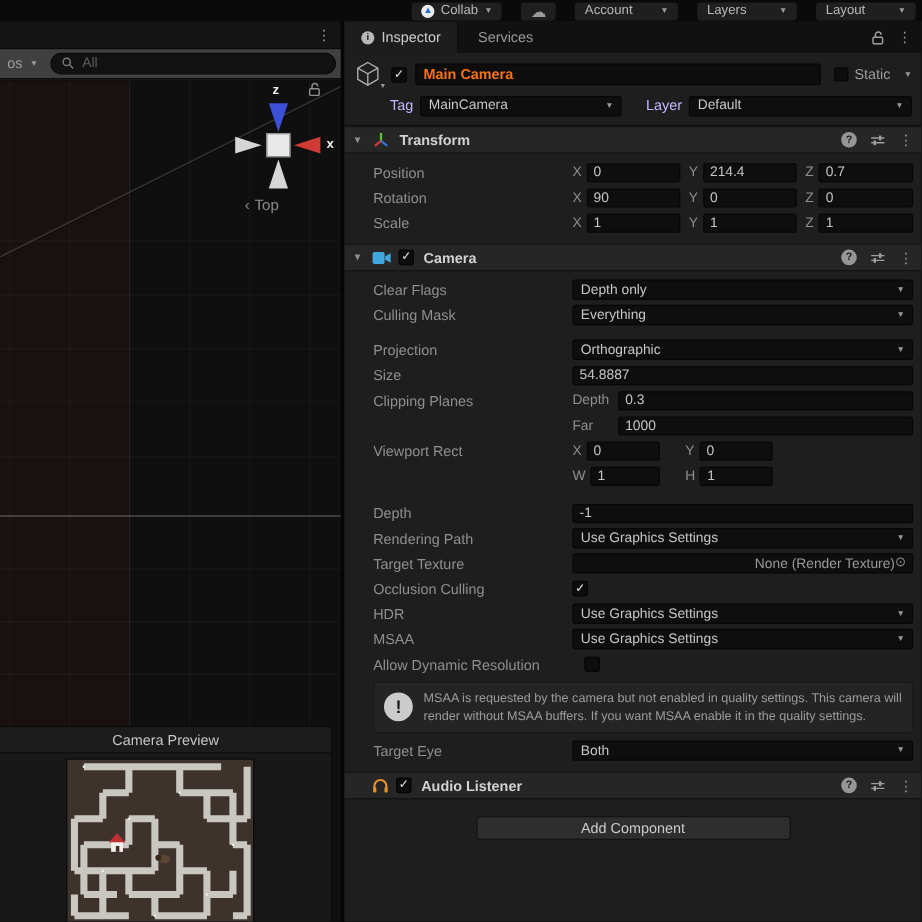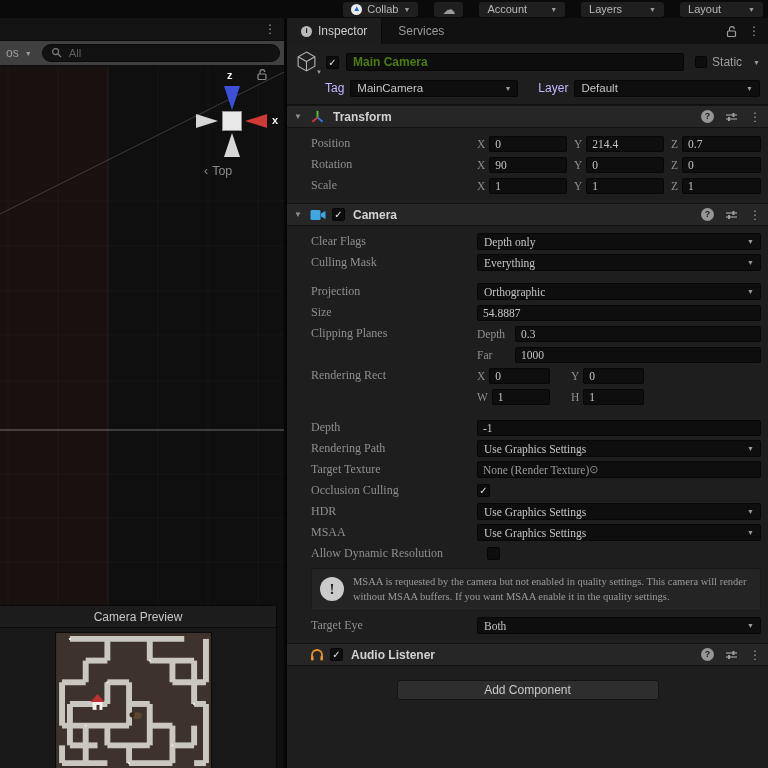--- a/index.html
+++ b/index.html
@@ -71,52 +71,52 @@
   .insp-tab-icons { margin-left:auto; display:flex; align-items:center; gap:10px; padding-right:8px; }
 
   .go-header { padding:8px 8px 6px 8px; border-bottom:1px solid #101010; }
   .go-row1 { display:flex; align-items:center; gap:7px; height:20px; }
   .go-row2 { display:flex; align-items:center; gap:6px; height:20px; margin-top:6px; padding-left:30px; }
   .cube-wrap { position:relative; width:24px; height:24px; flex:none; }
   .cube-caret { position:absolute; right:-3px; bottom:-1px; font-size:6px; color:#9a9a9a; }
   .checkbox { width:13px; height:13px; background:#0d0d0d; border:1px solid #060606; border-radius:2px;
     color:#e6e6e6; font-size:10px; line-height:11px; text-align:center; flex:none; }
   .name-field { flex:1; height:18px; background:#0d0d0d; border:1px solid #060606; border-radius:2px;
-    color:#4d7c0f; font-size:12px; display:flex; align-items:center; padding:0 6px; font-weight:bold; }
+    color:#f97316; font-size:12px; display:flex; align-items:center; padding:0 6px; font-weight:bold; }
   .static-grp { display:flex; align-items:center; gap:5px; margin-left:4px; color:#9c9c9c; font-size:12px; }
   .mini-label { color:#c4b5fd; font-size:12px; flex:none; }
   .dropdown { height:17px; background:#0e0e0e; border:1px solid #070707; border-radius:2px;
     display:flex; align-items:center; justify-content:space-between; padding:0 6px; color:#c6c6c6; font-size:11.5px; }
   .dd-tag { width:168px; flex:none; }
   .dd-layer { flex:1; margin-right:0px;text-align:right; }
   .caret { font-size:7px; color:#9a9a9a; margin-left:6px; }
 
   .comp-header { height:23px; background:#262626; border-top:1px solid #141414; border-bottom:1px solid #121212;
     display:flex; align-items:center; gap:6px; padding:0 7px; }
   .fold { font-size:8px; color:#8f8f8f; width:10px; flex:none; }
   .comp-title { font-size:12px; font-weight:bold; color:#d2d2d2; margin-left:2px; }
   .hdr-icons { margin-left:auto; display:flex; align-items:center; gap:11px; }
   .help-ico { width:13px; height:13px; border-radius:50%; background:#969696; color:#1d1d1d;
     font-size:9px; font-weight:bold; display:flex; align-items:center; justify-content:center; line-height:1; }
 
-  .comp-body { padding:5px 0 7px 0;font-family:Liberation Serif, serif; }
+  .comp-body { padding:5px 0 7px 0; }
   .row { display:flex; align-items:center; height:21px; padding-left:24px; padding-right:7px; }
   .lbl { width:166px; flex:none; font-size:12px; color:#8f8f8f; white-space:nowrap; overflow:hidden; }
   .val { flex:1; display:flex; align-items:center; min-width:0; }
   .field { height:16px; background:#0e0e0e; border:1px solid #070707; border-radius:2px;
     display:flex; align-items:center; padding:0 5px; color:#c6c6c6; font-size:11.5px; flex:1; min-width:0; }
   .triple { display:flex; flex:1; gap:7px; }
   .tf { display:flex; align-items:center; flex:1; min-width:0; }
   .axis { font-size:11.5px; color:#8f8f8f; margin-right:4px; flex:none; }
   .sub { width:38px; flex:none; font-size:11.5px; color:#8f8f8f; }
   .vf { width:73px; flex:none; margin-right:21px; }
   .vf .field { flex:1; }
   .spacer8 { height:8px; } .spacer10 { height:10px; }
   .objfield { flex:1; height:17px; background:#0e0e0e; border:1px solid #070707; border-radius:2px;
-    display:flex; align-items:center; justify-content:flex-start; padding:0 5px; color:#9a9a9a; font-size:11.5px; }
+    display:flex; align-items:center; justify-content:flex-end; padding:0 5px; color:#9a9a9a; font-size:11.5px; }
   .picker { color:#8f8f8f; font-size:11px; line-height:1; }
 
   .warnbox { margin:4px 7px 4px 24px; background:#242424; border:1px solid #191919; border-radius:3px;
     padding:6px 8px; display:flex; gap:9px; align-items:flex-start; }
   .warnicon { width:24px; height:24px; border-radius:50%; background:#cbcbcb; color:#1b1b1b; flex:none;
     font-size:15px; font-weight:bold; display:flex; align-items:center; justify-content:center; margin-top:2px; }
   .warntext { font-size:10.5px; color:#9b9b9b; line-height:1.4; }
 
   .addcomp-wrap { display:flex; justify-content:center; margin-top:14px; }
   .addcomp { width:262px; height:20px; background:#2e2e2e; border:1px solid #131313; border-radius:3px;
@@ -465,21 +465,21 @@
         </div>
       </div>
       <div class="row">
         <span class="lbl"></span>
         <div class="val">
           <span class="sub">Far</span>
           <div class="field">1000</div>
         </div>
       </div>
       <div class="row">
-        <span class="lbl">Rendering Rect</span>
+        <span class="lbl">Viewport Rect</span>
         <div class="val">
           <div class="tf vf">
               <span class="axis">X</span>
               <div class="field">0</div>
             </div>
           <div class="tf vf">
               <span class="axis">Y</span>
               <div class="field">0</div>
             </div>
         </div>

